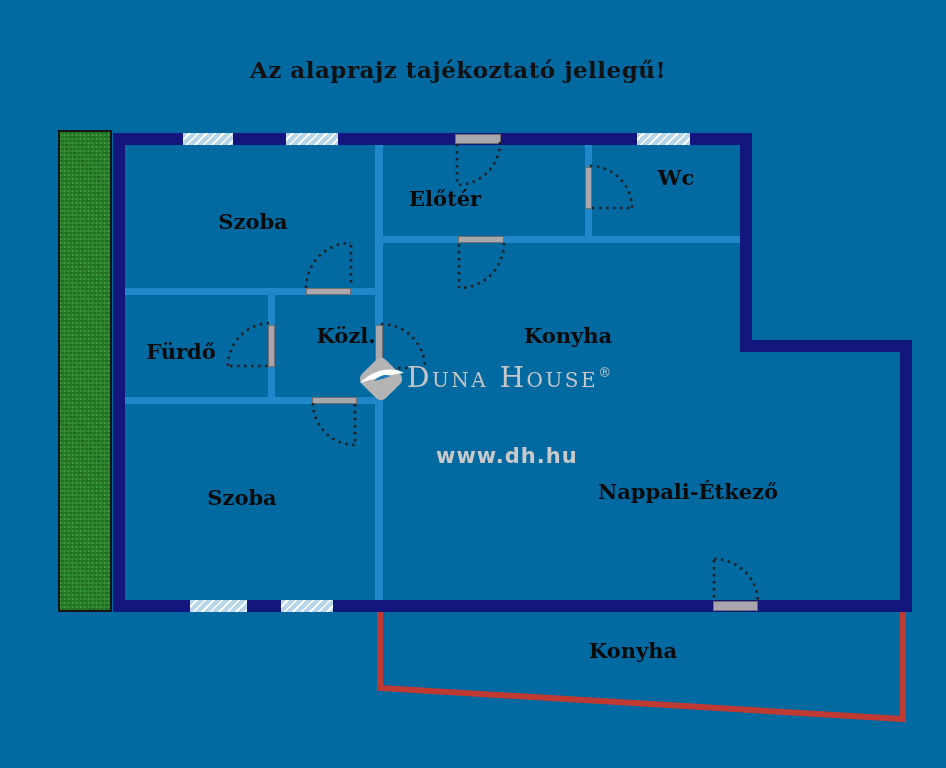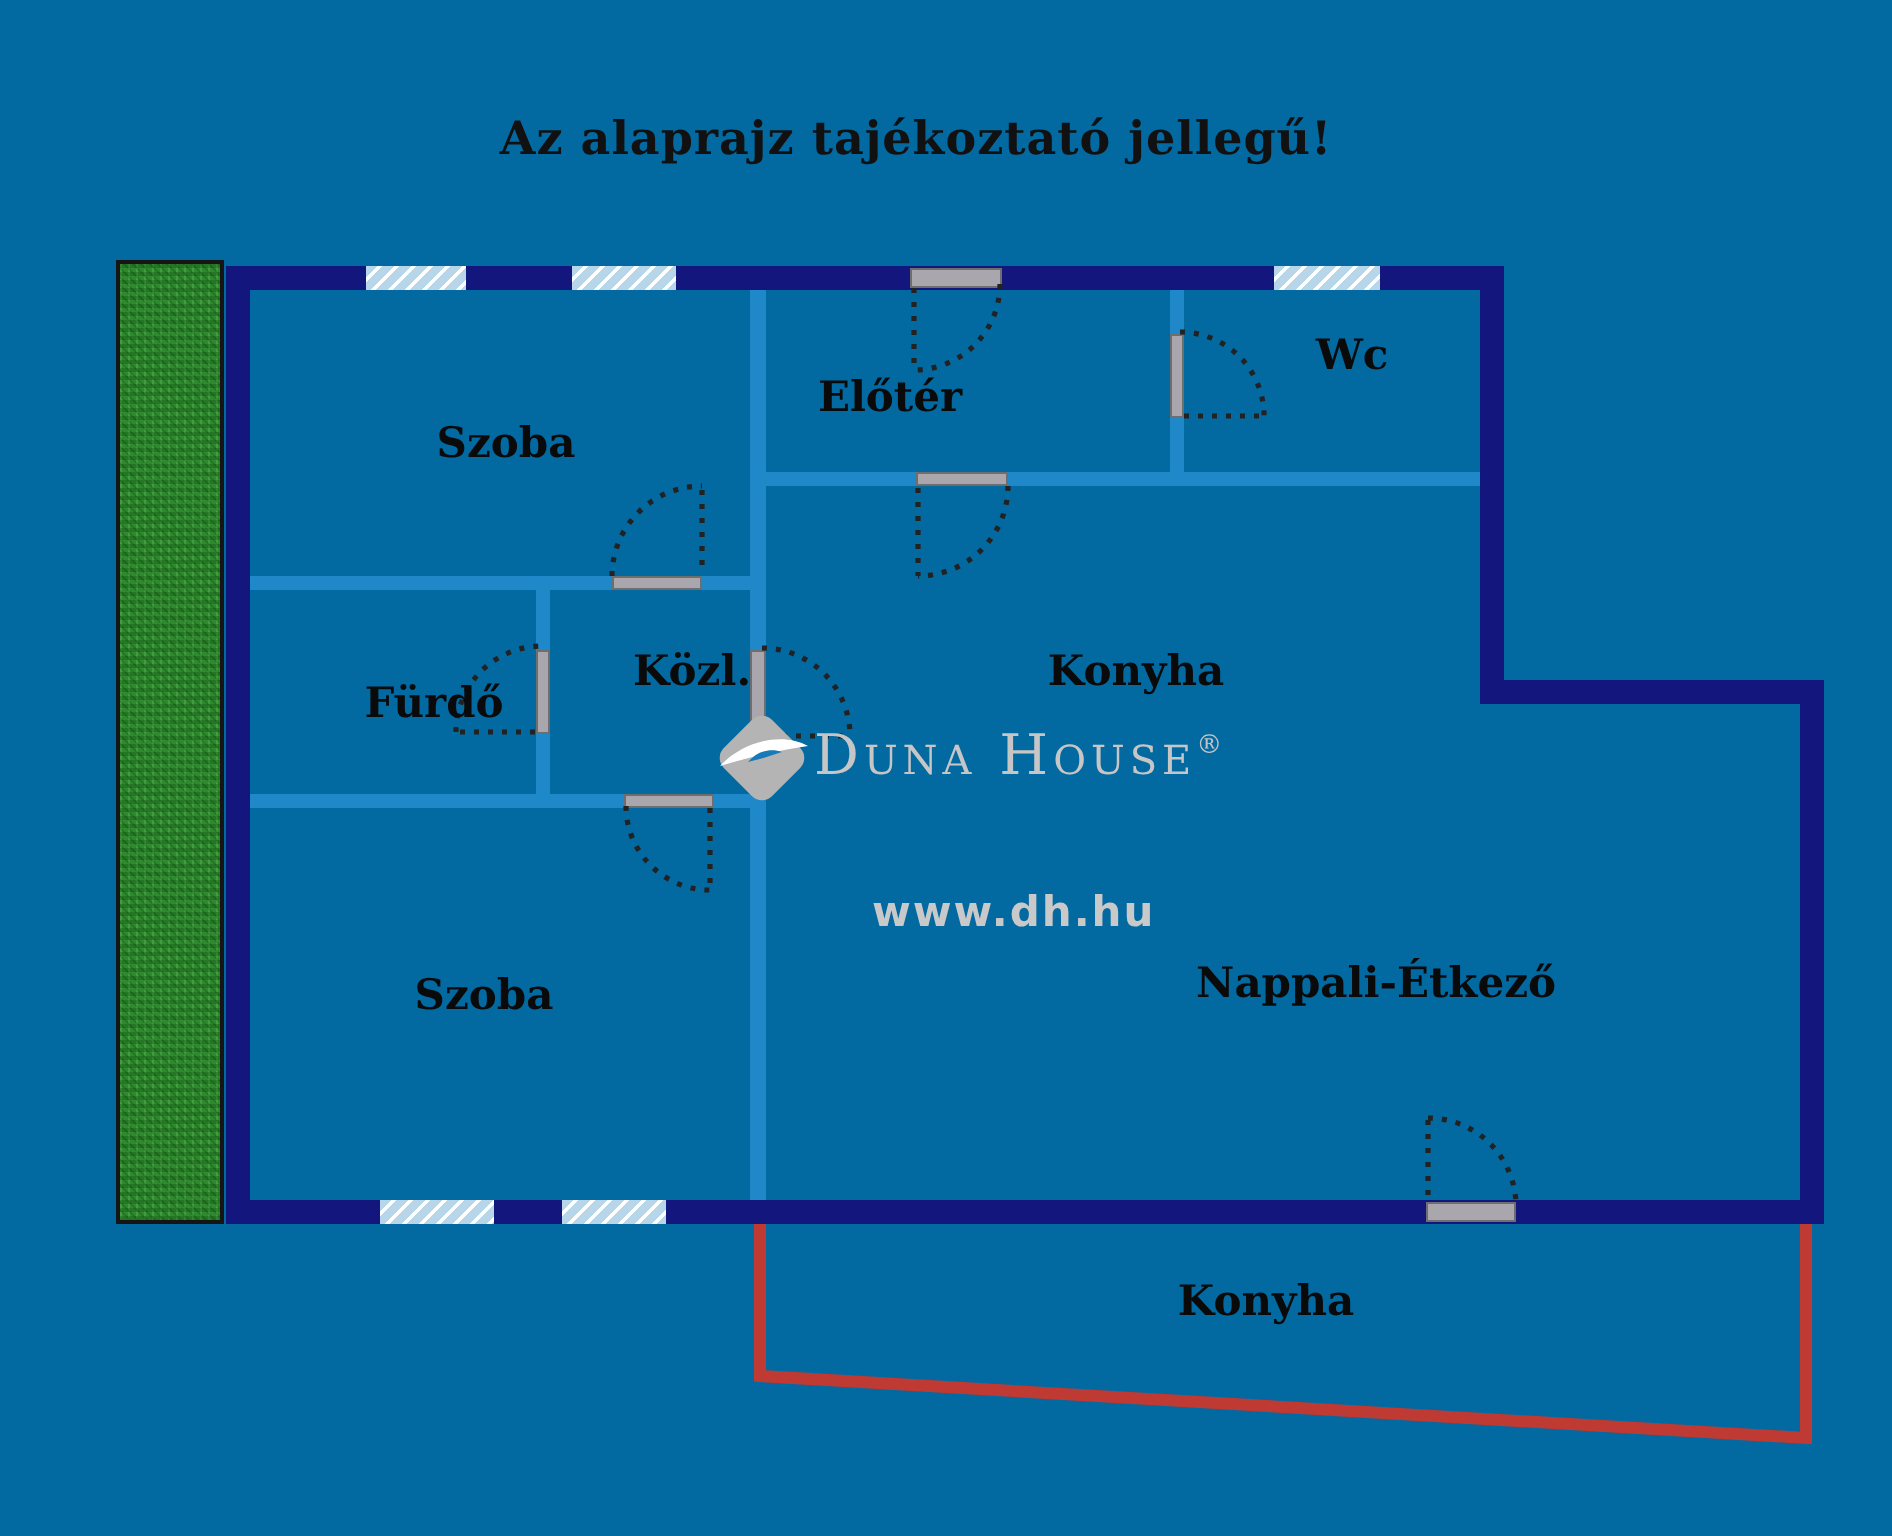--- a/index.html
+++ b/index.html
@@ -108,21 +108,21 @@
       <path d="M355 404 L355 444"></path>
       <path d="M714 559 A44 44 0 0 1 758 603"></path>
       <path d="M714 560 L714 602"></path>
     </g>
     <path d="M380 612 L380 688 L903 719 L903 612" fill="none" stroke="#bf3a33" stroke-width="6"></path>
   </svg>
 
   <div class="room-label" style="left:253px;top:221px;">Szoba</div>
   <div class="room-label" style="left:445px;top:198px;">Előtér</div>
   <div class="room-label" style="left:676px;top:177px;">Wc</div>
-  <div class="room-label" style="left:181px;top:351px;margin-left:36px;">Fürdő</div>
+  <div class="room-label" style="left:181px;top:351px;">Fürdő</div>
   <div class="room-label" style="left:346px;top:335px;">Közl.</div>
   <div class="room-label" style="left:568px;top:335px;">Konyha</div>
   <div class="room-label" style="left:242px;top:497px;">Szoba</div>
   <div class="room-label" style="left:688px;top:491px;">Nappali-Étkező</div>
   <div class="room-label" style="left:633px;top:650px;">Konyha</div>
 
   <svg class="logo" width="58" height="58" viewBox="0 0 58 58">
     <rect x="12" y="12" width="34" height="34" rx="7" transform="rotate(45 29 29)" fill="#b4b4b4"></rect>
     <path d="M8 33 C 20 20, 40 16, 52 23 C 38 25, 21 29, 8 33 Z" fill="#ffffff"></path>
     <path d="M22 31 C 27 25, 34 24, 39 26 C 33 28, 27 30, 22 31 Z" fill="#1a7ab8"></path>

